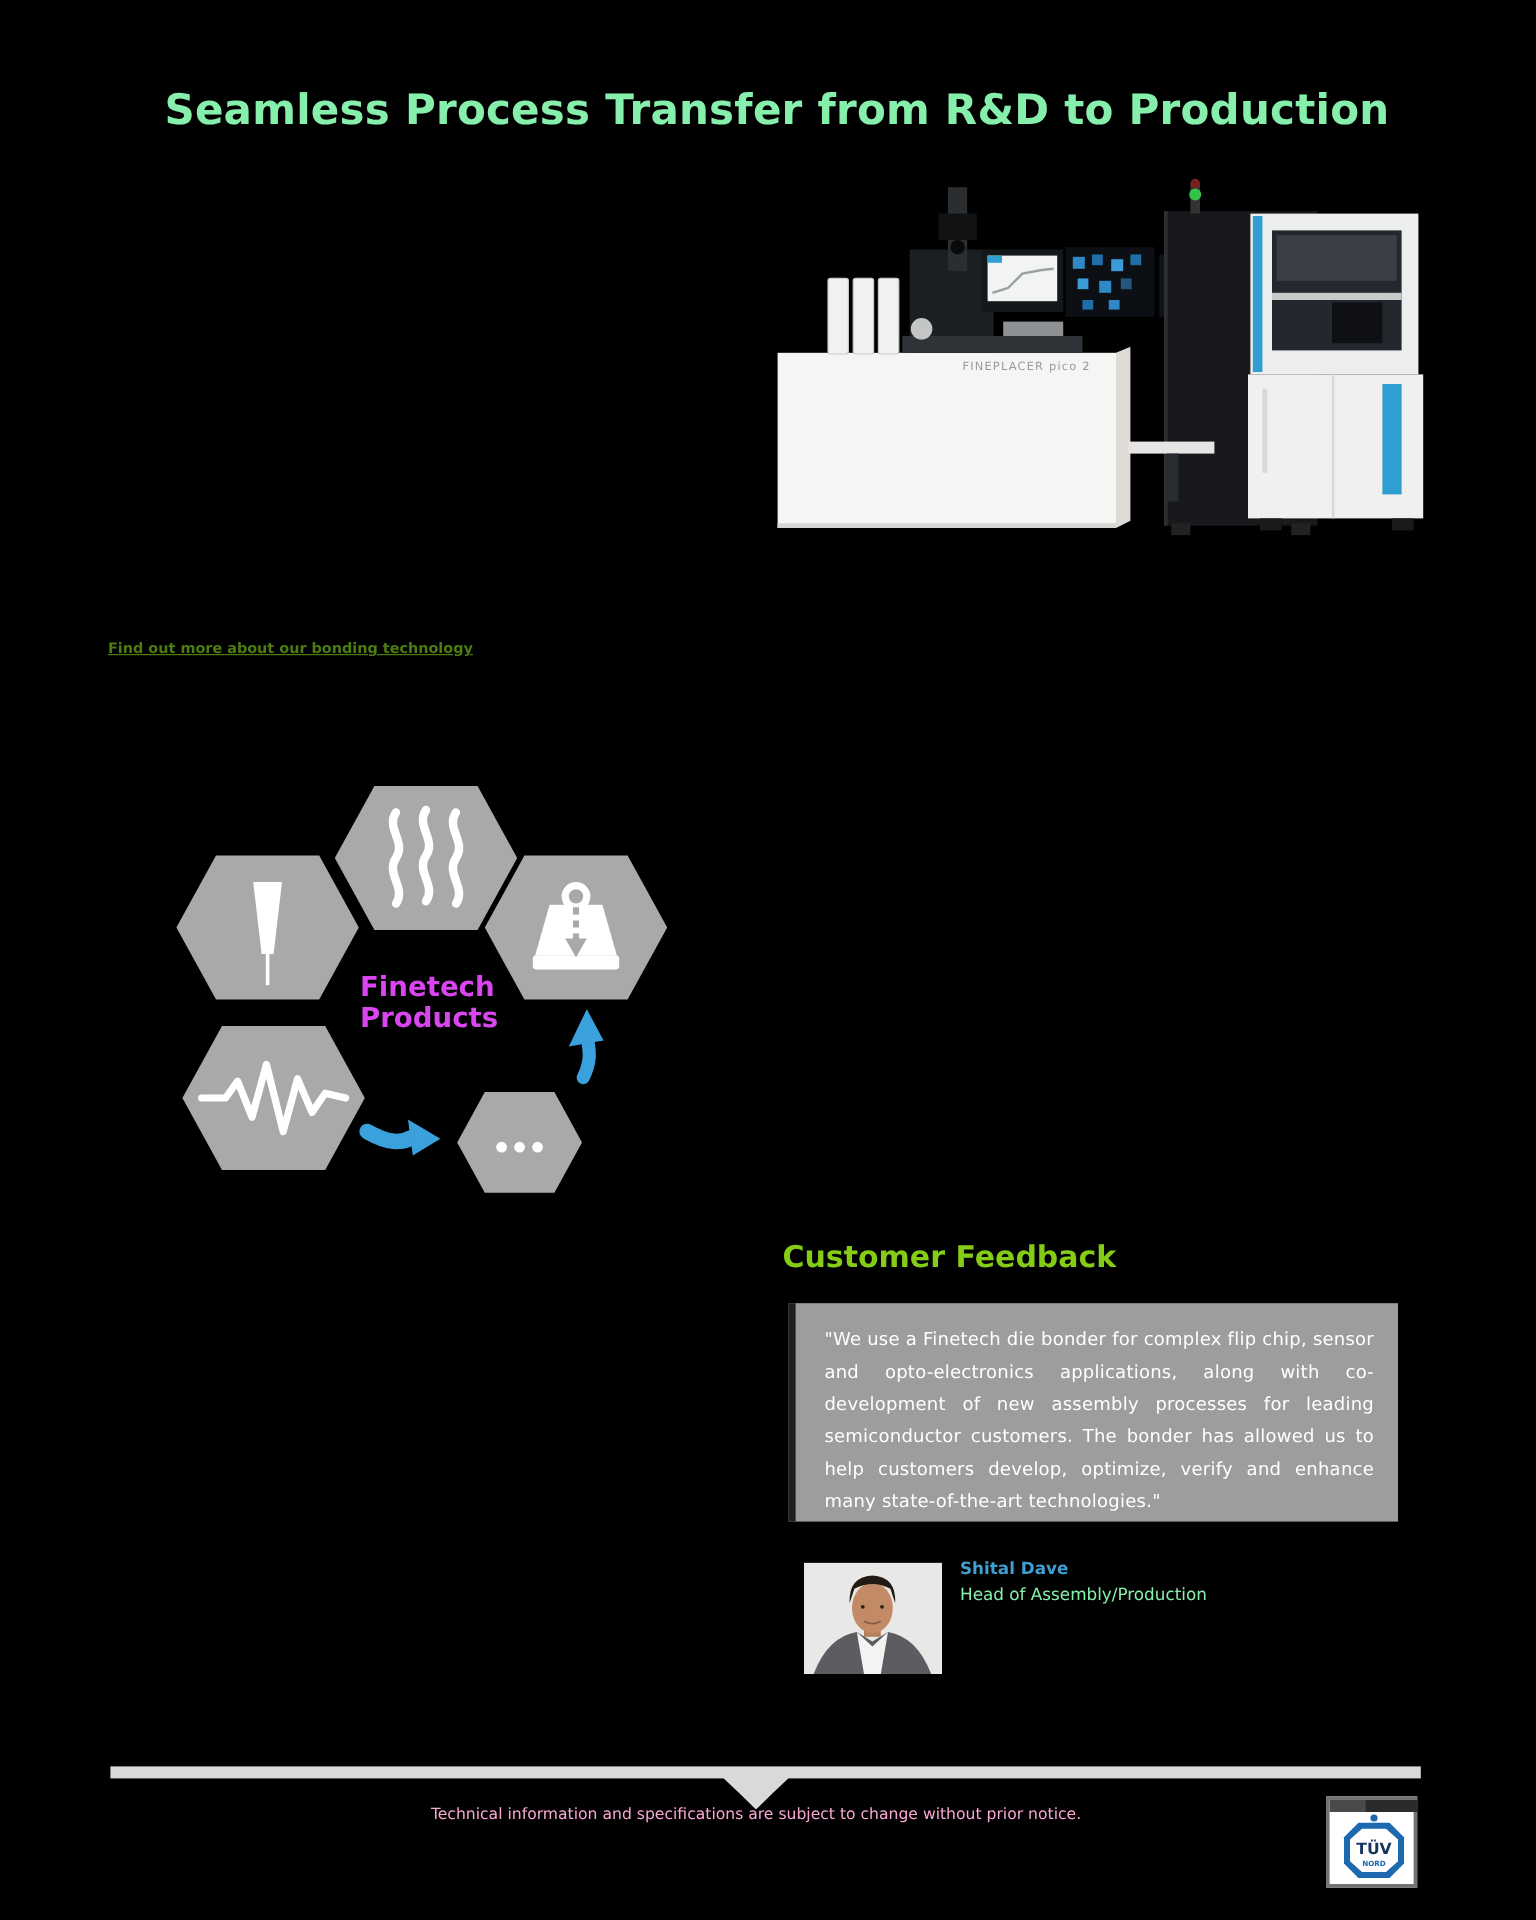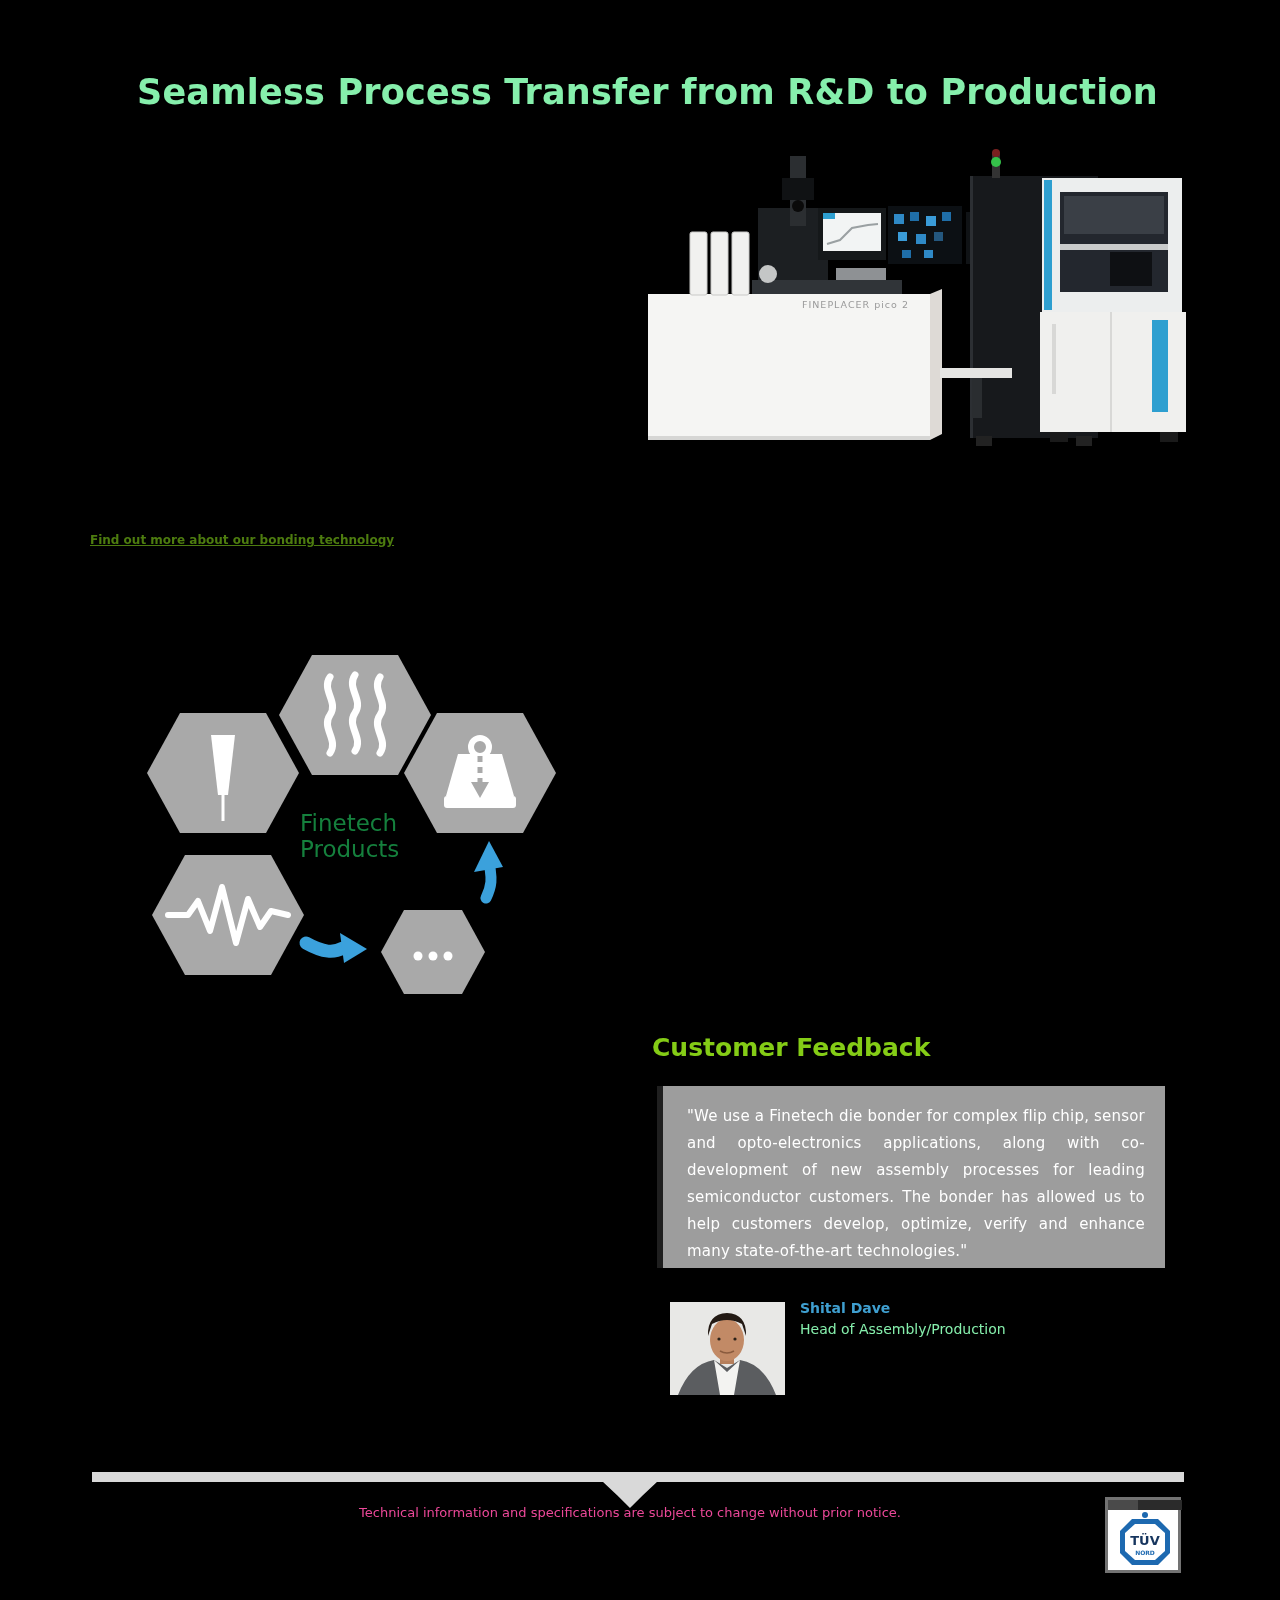--- a/index.html
+++ b/index.html
@@ -21,21 +21,21 @@
   .cta-link {
     left:90px; top:533px; font-size:12px; font-weight:600;
     color:#4d7c0f; text-decoration:underline; cursor:pointer;
   }
 
   .machine-svg { left:640px; top:148px; }
 
   .diagram { left:140px; top:630px; width:440px; height:370px; }
   .diagram-center-text {
     left:300px; top:810px; width:140px;
-    font-size:23px; font-weight:normal; color:#15803d; line-height:26px;
+    font-size:23px; font-weight:bold; color:#d946ef; line-height:26px;
   }
 
   .quote-box {
     left:657px; top:1086px; width:508px; height:182px;
     background:#9d9d9d; border-left:6px solid #1f1f1f;
     padding:17px 20px 0 24px;
   }
   .quote-text {
     color:#ffffff; font-size:15px; line-height:27px; text-align:justify;
     letter-spacing:0.2px;
@@ -44,21 +44,21 @@
   .author-name { left:800px; top:1300px; font-size:14px; font-weight:bold; color:#3f9fd0;text-align:right; }
   .author-role { left:800px; top:1321px; font-size:14px; color:#86efac; }
 
   .divider-bar { left:92px; top:1472px; width:1092px; height:10px; background:#d9d9d9; }
   .divider-chevron {
     left:602px; top:1481px; width:56px; height:27px; background:#d9d9d9;
     clip-path:polygon(0% 0%, 100% 0%, 72% 55%, 50% 100%, 28% 55%);
   }
   .footer-text {
     left:150px; top:1502px; width:960px; text-align:center;
-    font-size:13px; color:#ec4899; line-height:21px;
+    font-size:13px; color:#f9a8d4; line-height:21px;
   }
   .tuv-box {
     left:1105px; top:1497px; width:76px; height:76px; background:#ffffff;
     border:3px solid #737373;
   }
 </style>
 </head>
 <body>
 
 <div id="page">

